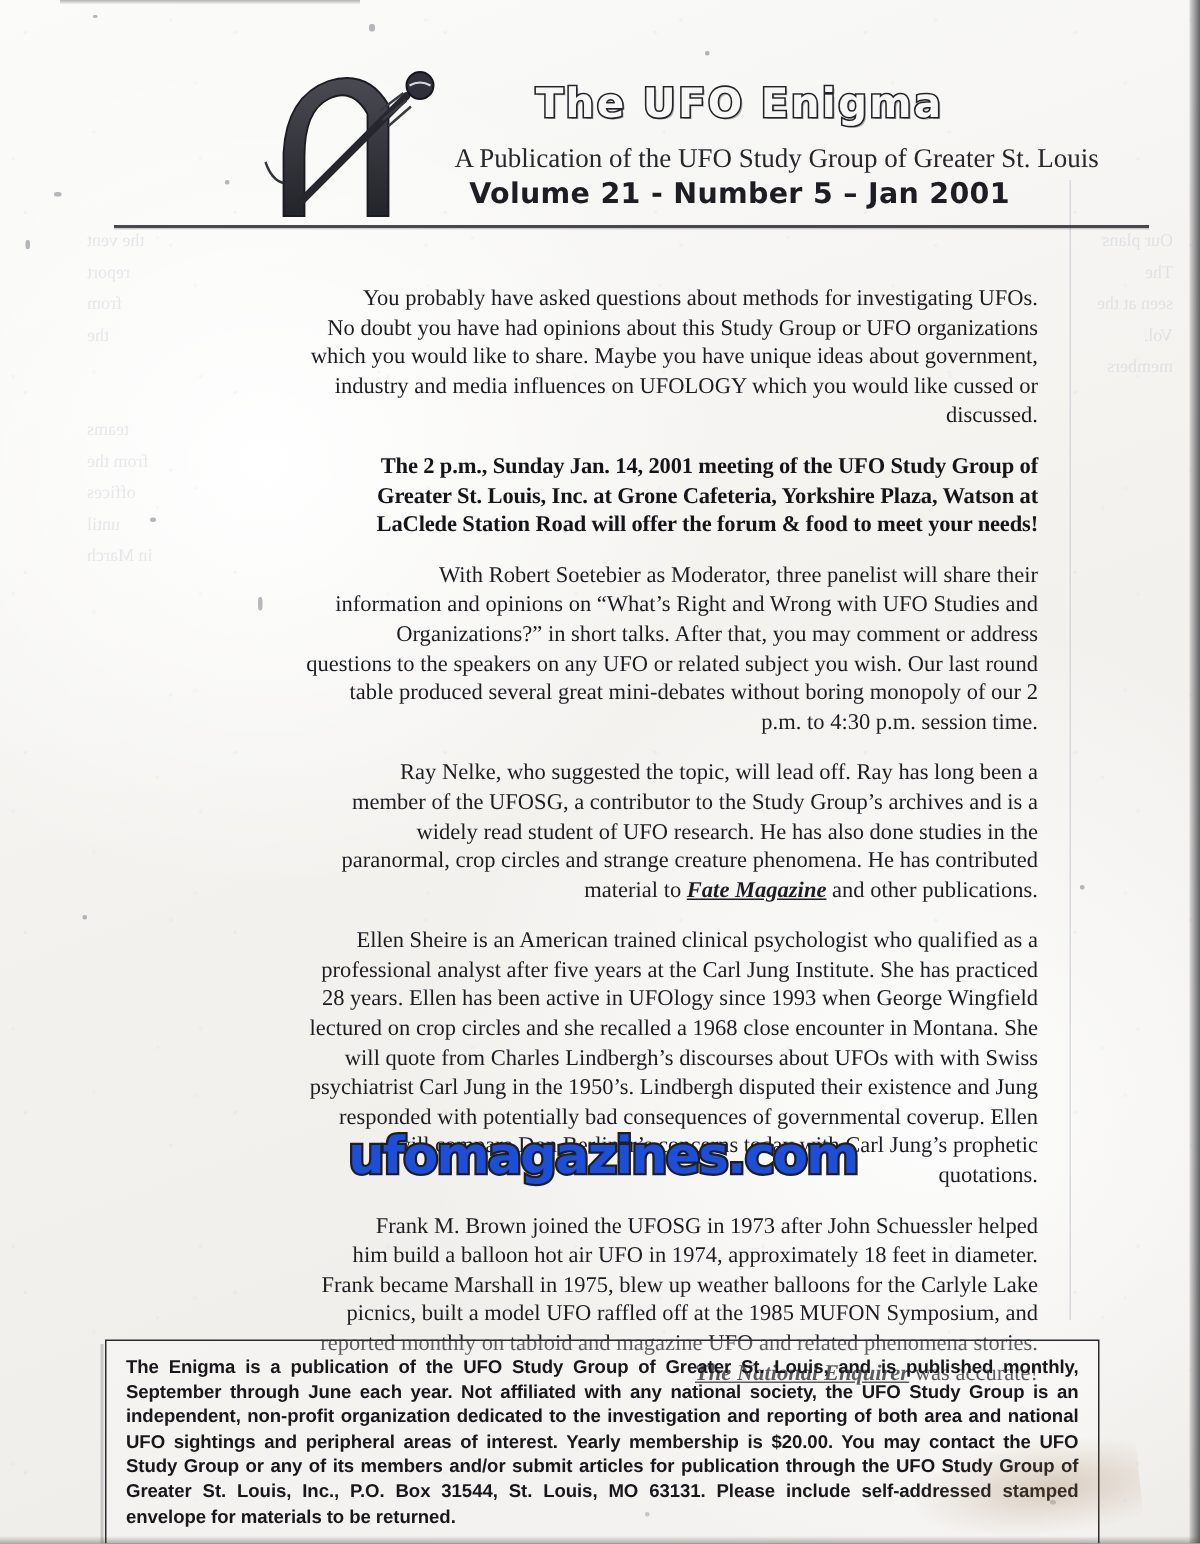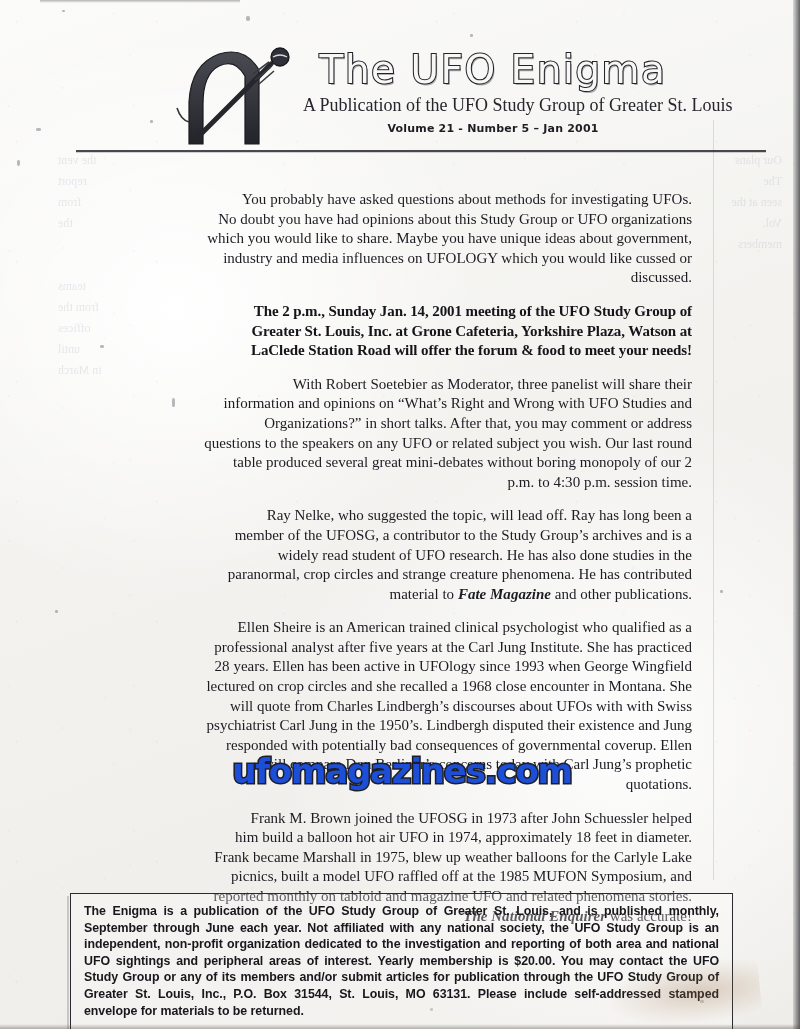--- a/index.html
+++ b/index.html
@@ -127,43 +127,43 @@
     width: 122px; height: 108px;
   }
   .title-block {
     position: absolute;
     left: 128px; top: 8px;
     width: 380px;
     text-align: center;
   }
   .enigma-title {
     font-family: "DejaVu Sans", sans-serif;
-    font-weight: 400;
-    font-size: 39px;
+    font-weight: 700;
+    font-size: 27px;
     letter-spacing: 1.5px;
     line-height: 44px;
     color: #f7f7f6;
     -webkit-text-stroke: 2.1px #23232a;
     paint-order: stroke fill;
     text-shadow: 1.5px 1.5px 0 rgba(35,35,42,.35);
     white-space: nowrap;
     margin: 0;
   }
   .enigma-sub {
     font-family: "Liberation Serif", serif;
     font-size: 18px;
     line-height: 20px;
     color: #26262c;
     margin: 3px 0 0 0;
     white-space: nowrap;
   }
   .enigma-vol {
     font-family: "DejaVu Sans", sans-serif;
     font-weight: 700;
-    font-size: 11px;
+    font-size: 19px;
     line-height: 20px;
     color: #1d1d23;
     margin: 4px 0 0 0;
     letter-spacing: .2px;
   }
   .masthead-rule {
     position: absolute;
     left: 76px; top: 150px;
     width: 690px; height: 2px;
     background: #2b2b31;
@@ -203,20 +203,21 @@
   }
   .para.bold {
     font-weight: 700;
     text-indent: 24px;
     letter-spacing: -.1px;
     color: #141419;
   }
   .para em.bi {
     font-weight: 700;
     font-style: italic;
+    text-decoration: underline;
   }
 
   
   .watermark {
     position: absolute;
     left: 218px;
     top: 752px;
     width: 368px;
     text-align: center;
     font-family: "DejaVu Sans", sans-serif;

